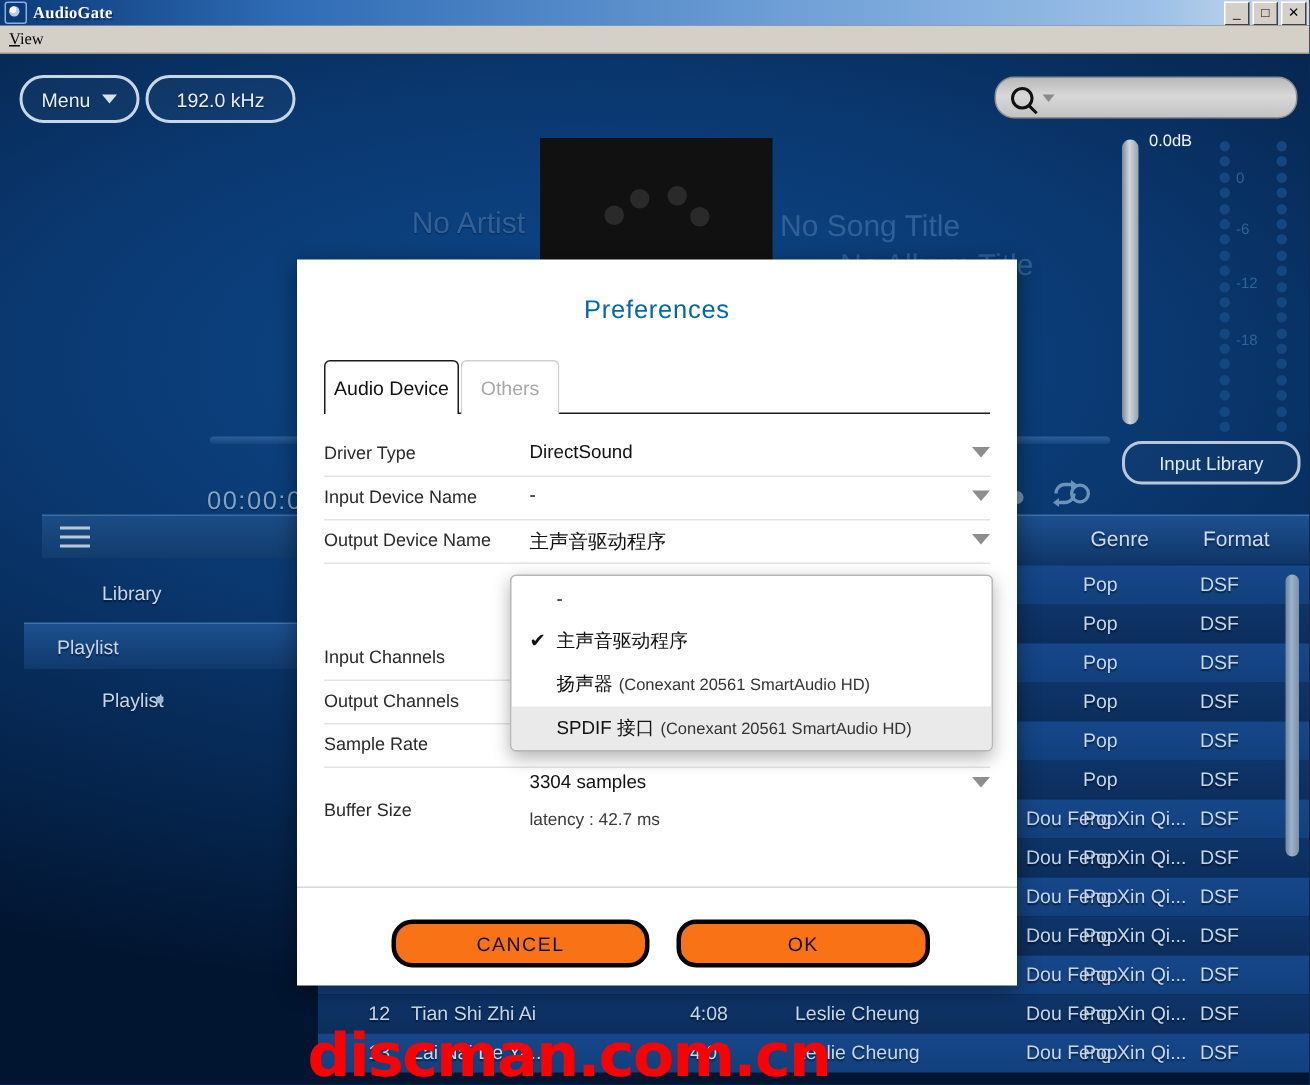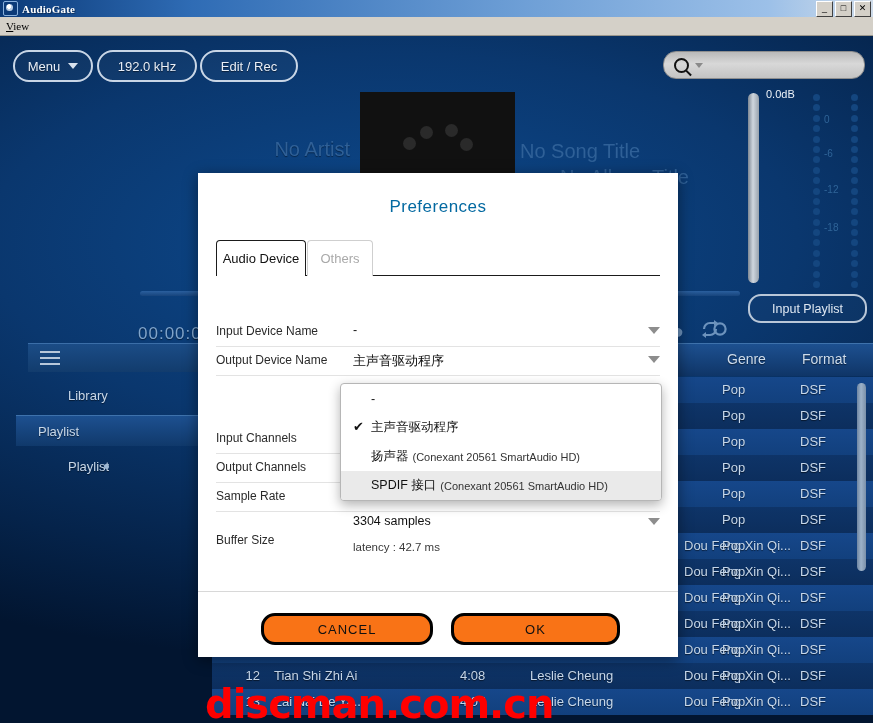--- a/index.html
+++ b/index.html
@@ -261,21 +261,20 @@
 </div>
 
 <div id="app">
 
   <div id="toolbar">
     <div class="pill" id="btn-menu">
       <span>Menu</span>
       <span class="caret"></span>
     </div>
     <div class="pill" id="btn-rate">192.0 kHz</div>
-    <div class="pill" id="btn-editrec">Edit / Rec</div>
     <div id="searchbox">
       <span class="mag"></span>
       <span class="scaret"></span>
       <input id="search-input" placeholder="" style="">
     </div>
   </div>
 
   <div id="nowplaying">
     <div id="art">
       <div class="dot" style="left:60px;top:34px;width:13px;height:13px;"></div>
@@ -344,21 +343,21 @@
         <div class="seg"></div>
         <div class="seg"></div>
         <div class="seg"></div>
       </div>
     <div class="scale">
       <span style="top:22px;">0</span>
       <span style="top:56px;">-6</span>
       <span style="top:92px;">-12</span>
       <span style="top:130px;">-18</span>
     </div>
-    <div id="btn-inputmon">Input Playlist</div>
+    <div id="btn-inputmon">Input Library</div>
   </div>
 
   <div id="sidebar">
     <div id="hamburger-row">
       <div class="bars">
           <i></i>
           <i></i>
           <i></i>
         </div>
     </div>
@@ -504,20 +503,25 @@
   <div id="dialog">
     <div id="dlg-title">Preferences</div>
 
     <div id="tabs">
       <div class="tab" id="tab-audio">Audio Device</div>
       <div class="tab" id="tab-others">Others</div>
     </div>
     <div id="tabline"></div>
     <div id="tabline-notch"></div>
 
+    <div class="frow" id="frow-driver">
+      <div class="lbl">Driver Type</div>
+      <div class="val">DirectSound</div>
+      <div class="arrow"></div>
+    </div>
 
     <div class="frow" id="frow-indev">
       <div class="lbl">Input Device Name</div>
       <div class="val">-</div>
       <div class="arrow"></div>
     </div>
 
     <div class="frow" id="frow-outdev">
       <div class="lbl">Output Device Name</div>
       <div class="val cjk">主声音驱动程序</div>

